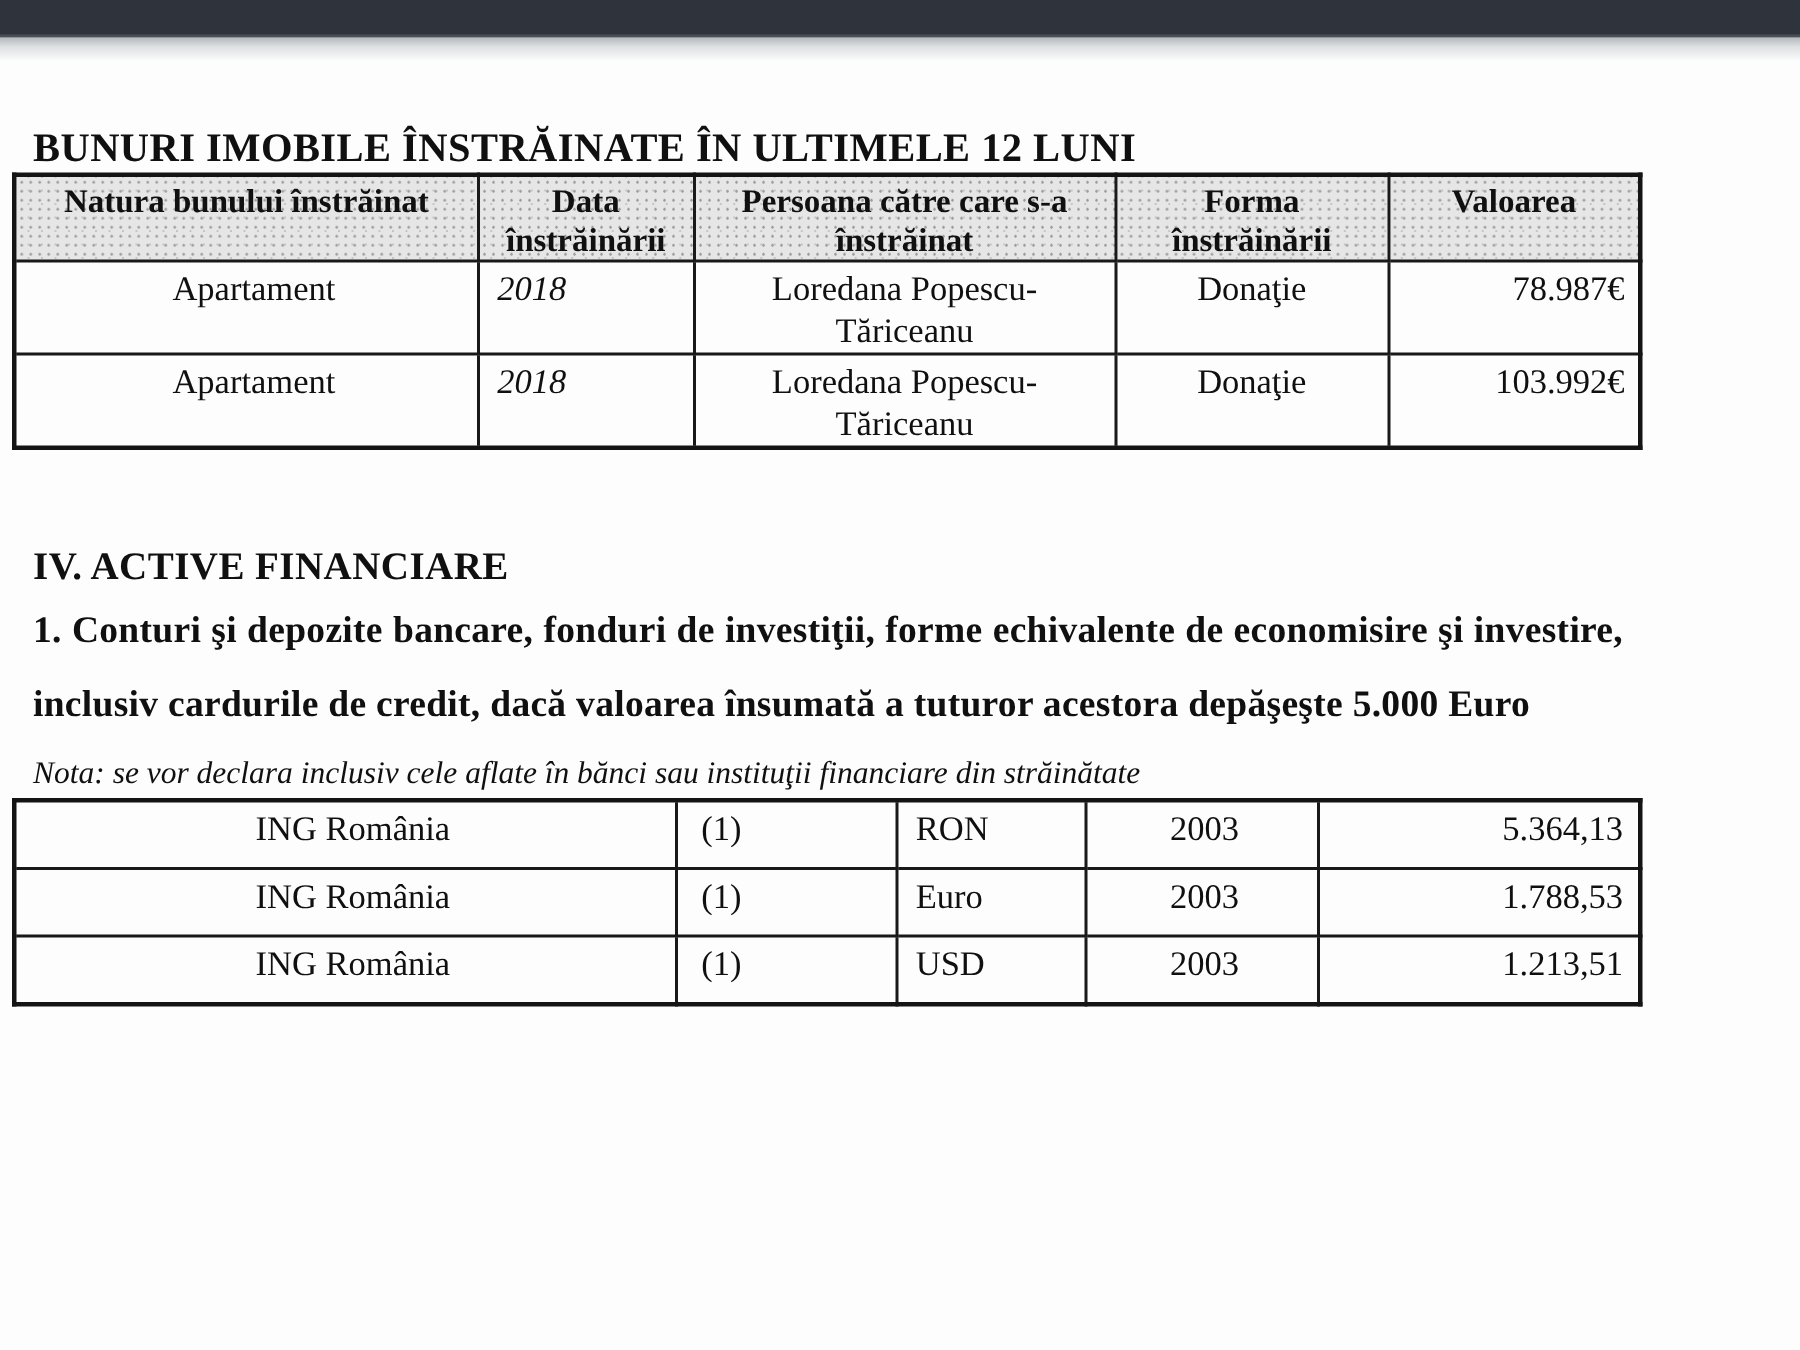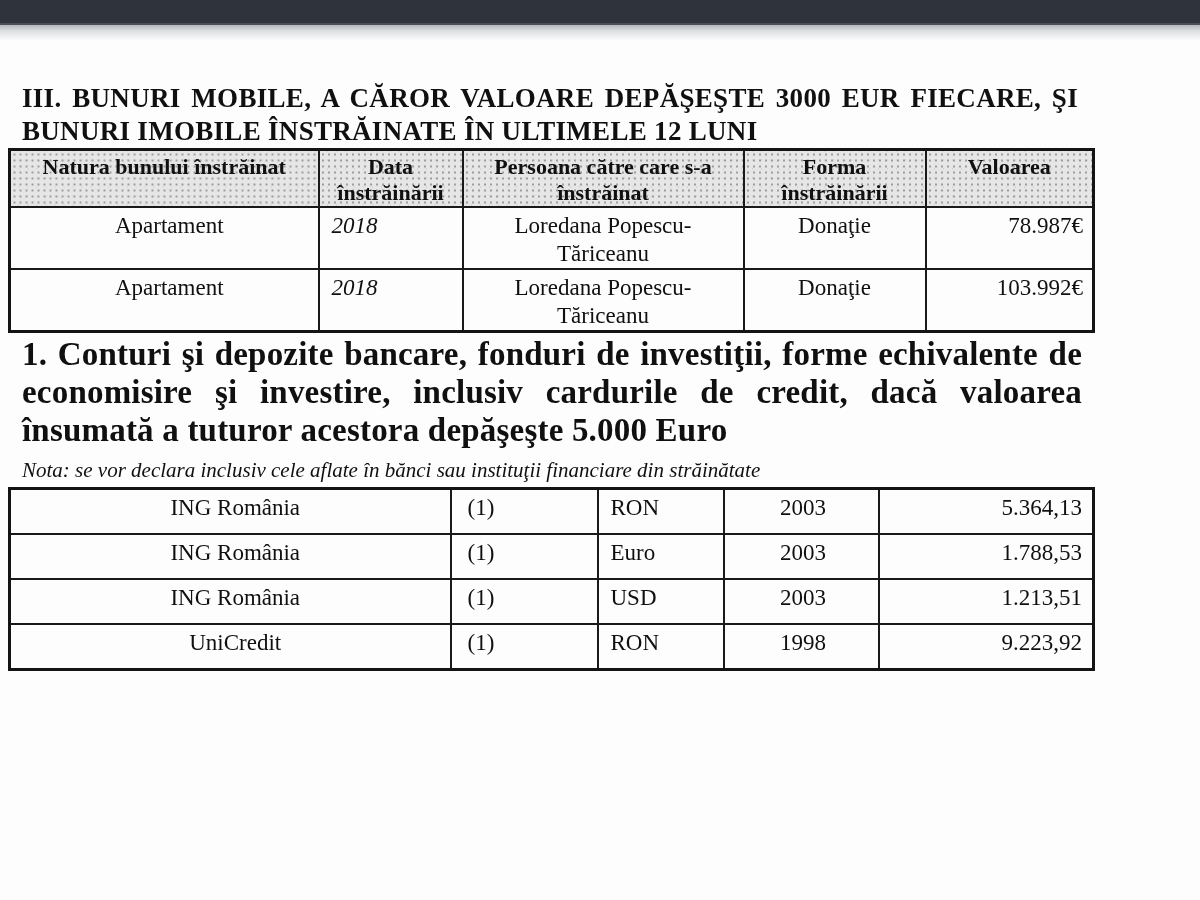--- a/index.html
+++ b/index.html
@@ -95,22 +95,22 @@
     margin: 62px 0 0 22px;
     font-weight: bold;
     font-size: 26px;
     line-height: 32px;
     letter-spacing: 0.3px;
   }
   .para4 {
     margin: 2px 0 0 22px;
     width: 1060px;
     font-weight: bold;
-    font-size: 33px;
-    line-height: 38px;
+    font-size: 25px;
+    line-height: 49px;
     text-align: justify;
     letter-spacing: 0.2px;
   }
   .nota {
     margin: 8px 0 4px 22px;
     font-style: italic;
     font-size: 21px;
     line-height: 26px;
   }
 
@@ -131,21 +131,20 @@
 </style>
 </head>
 <body>
 
 <div class="topbar"></div>
 <div class="topbar-shadow"></div>
 
 <div class="doc">
 
   <div class="heading3">
-    <div class="just">III. BUNURI MOBILE, A CĂROR VALOARE DEPĂŞEŞTE 3000 EUR FIECARE, ŞI</div>
     <div>BUNURI IMOBILE ÎNSTRĂINATE ÎN ULTIMELE 12 LUNI</div>
   </div>
 
   <table class="scan t1">
     <colgroup>
       <col style="width:309px">
         <col style="width:144px">
         <col style="width:281px">
         <col style="width:182px">
         <col style="width:168px">
@@ -168,20 +167,21 @@
     <tr>
       <td class="cell c-left">Apartament</td>
       <td class="cell c-data">2018</td>
       <td class="cell c-center">Loredana Popescu-Tăriceanu</td>
       <td class="cell c-center">Donaţie</td>
       <td class="cell c-right">103.992€</td>
     </tr>
   </tbody>
     </table>
 
+  <div class="heading4">IV. ACTIVE FINANCIARE</div>
 
   <div class="para4">1. Conturi şi depozite bancare, fonduri de investiţii, forme echivalente de economisire şi investire, inclusiv cardurile de credit, dacă valoarea însumată a tuturor acestora depăşeşte 5.000 Euro</div>
 
   <div class="nota">Nota: se vor declara inclusiv cele aflate în bănci sau instituţii financiare din străinătate</div>
 
   <table class="scan t2">
     <colgroup>
       <col style="width:441px">
         <col style="width:147px">
         <col style="width:126px">
@@ -203,23 +203,16 @@
       <td class="cell c-an">2003</td>
       <td class="cell c-right">1.788,53</td>
     </tr>
     <tr>
       <td class="cell c-left">ING România</td>
       <td class="cell c-tip">(1)</td>
       <td class="cell c-val">USD</td>
       <td class="cell c-an">2003</td>
       <td class="cell c-right">1.213,51</td>
     </tr>
-    <tr>
-      <td class="cell c-left">UniCredit</td>
-      <td class="cell c-tip">(1)</td>
-      <td class="cell c-val">RON</td>
-      <td class="cell c-an">1998</td>
-      <td class="cell c-right">9.223,92</td>
-    </tr>
   </tbody>
     </table>
 
 </div>
 
 </body></html>

